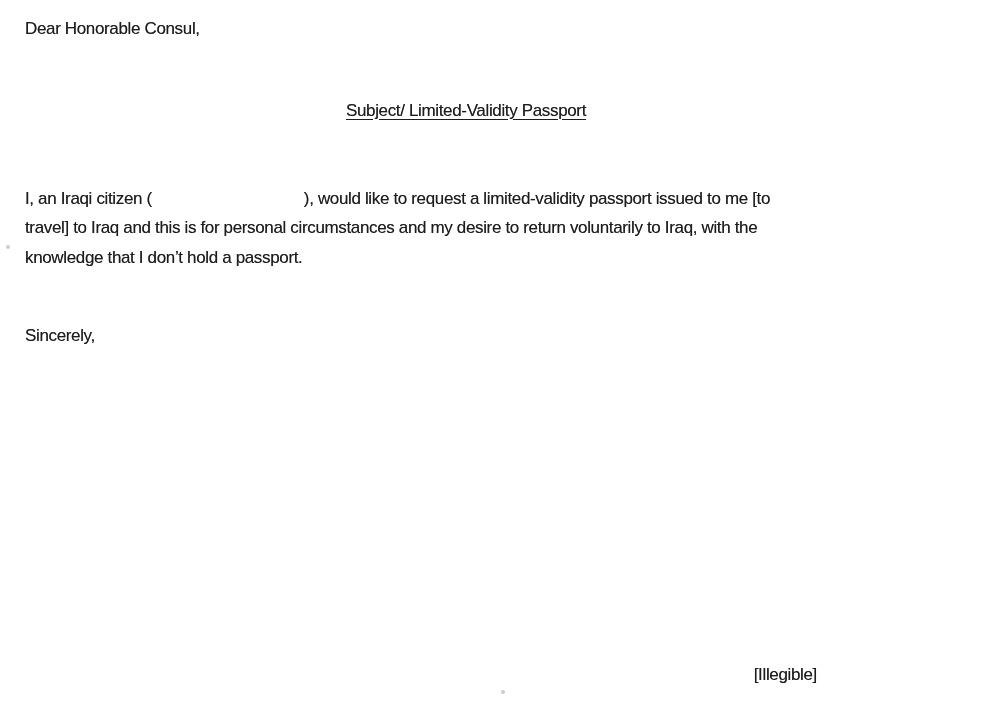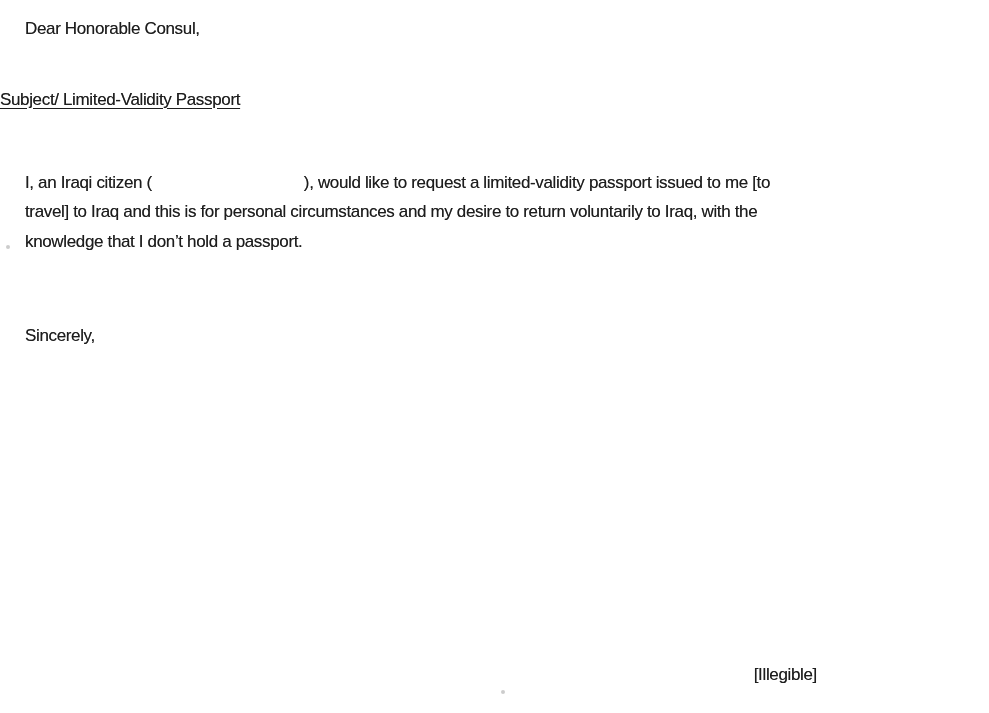--- a/index.html
+++ b/index.html
@@ -21,32 +21,33 @@
   }
   .salutation {
     position: absolute;
     left: 25px;
     top: 19px;
     white-space: nowrap;
   }
   .subject-wrap {
     position: absolute;
     left: 0;
-    top: 90px;
+    top: 101px;
     width: 932px;
+    text-align: center;
   }
   .subject {
     text-decoration: underline;
     text-underline-offset: 3px;
     white-space: nowrap;
   }
   .body-block {
     position: absolute;
     left: 25px;
-    top: 168px;
+    top: 184px;
     width: 940px;
   }
   .body-line {
     line-height: 29.4px;
     white-space: nowrap;
   }
   .blank-gap {
     display: inline-block;
     width: 152px;
     height: 1px;

